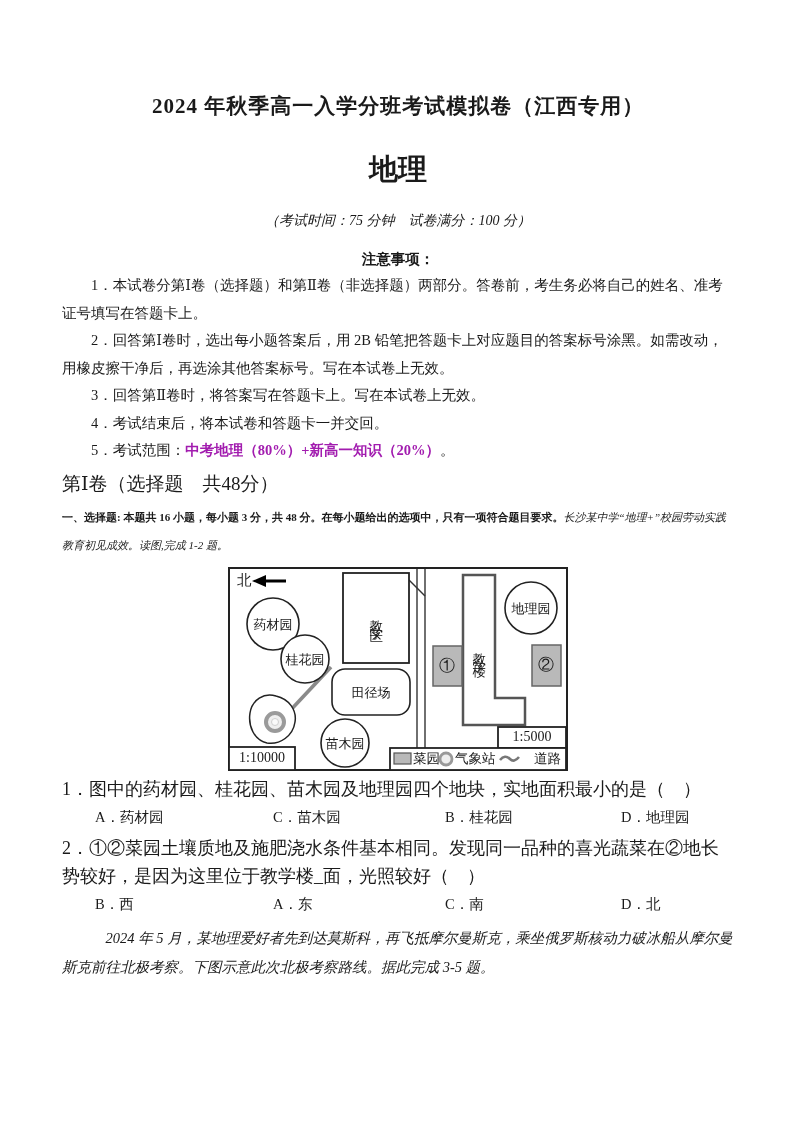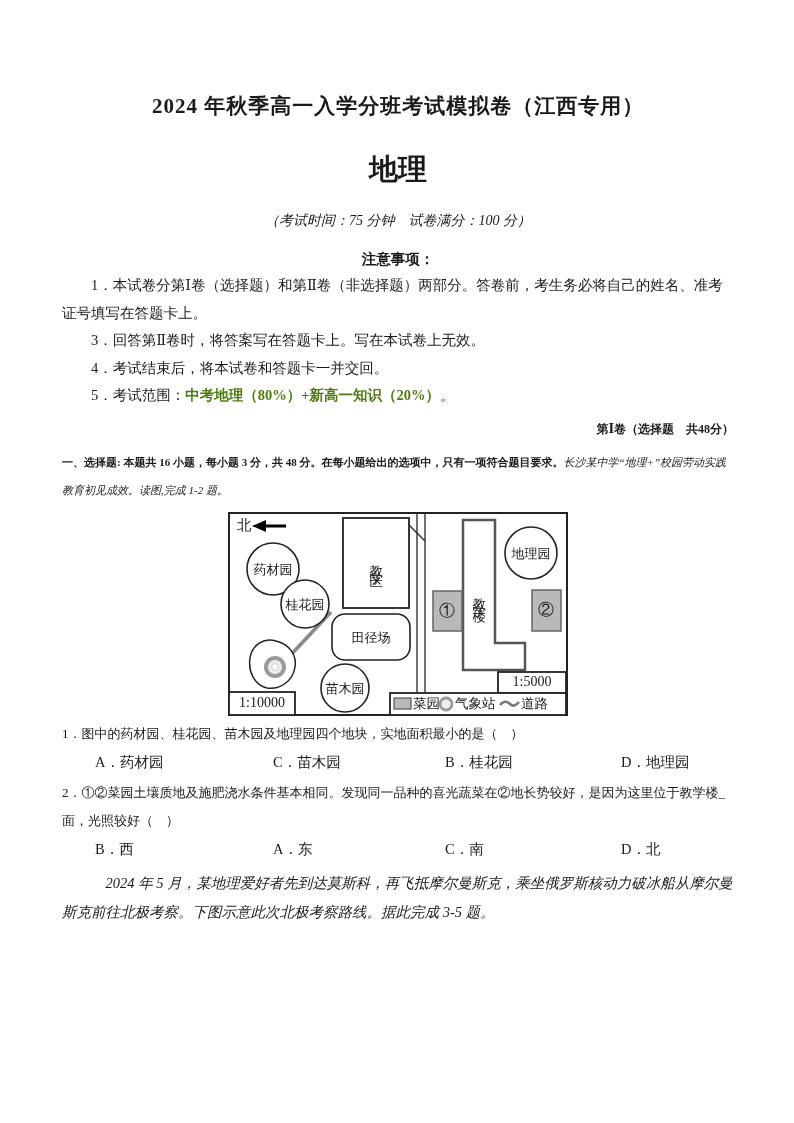--- a/index.html
+++ b/index.html
@@ -8,54 +8,55 @@
     font-family:"Liberation Serif","DejaVu Serif",serif;
     color:#1a1a1a;position:relative;overflow:hidden;box-sizing:border-box;
     padding:92px 60px 0 62px;
   }
   .title{font-size:21px;font-weight:bold;text-align:center;letter-spacing:1px;}
   .subject{font-size:29px;font-weight:bold;text-align:center;margin-top:30px;}
   .exam-info{font-size:14px;text-align:center;margin-top:22px;font-style:italic;}
   .notes-heading{font-size:14.5px;font-weight:bold;margin-top:16px;line-height:26px;text-align:center;}
   .note{font-size:14.5px;line-height:27.5px;text-indent:2em;}
   .scope{font-weight:bold;}
-  .section-heading{font-size:12px;font-weight:bold;text-align:right;line-height:30px;margin-top:4px;}
+  .section-heading{font-size:19px;font-weight:normal;text-align:left;line-height:30px;margin-top:4px;}
   .intro{font-size:11px;line-height:28px;margin-top:4px;}
   .intro .b{font-weight:bold;}
   .intro .k{font-style:italic;}
   .figure-wrap{position:relative;width:340px;height:205px;margin:8px 0 2px 166px;}
   .figure-wrap svg{position:absolute;left:0;top:0;}
   .flabel{position:absolute;font-size:13px;white-space:nowrap;transform:translate(-50%,-50%);line-height:1;}
   .v-label{writing-mode:vertical-rl;text-orientation:upright;letter-spacing:5px;font-size:13.5px;}
   .num-label{font-size:16px;}
   .scale-label{font-size:14px;font-family:"Liberation Serif",serif;}
   .legend-label{font-size:13.5px;transform:translate(0,-50%);}
   .north-label{transform:none;font-size:14.5px;}
   .caption{width:340px;margin-left:166px;text-align:center;font-size:14.5px;line-height:22px;}
-  .question{font-size:13px;line-height:28px;margin-top:3px;}
+  .question{font-size:18px;line-height:28px;margin-top:3px;}
   .options{font-size:14.5px;line-height:28px;padding-left:33px;display:flex;gap:26px;}
   .options span:nth-child(1){width:152px;}
   .options span:nth-child(2){width:146px;}
   .options span:nth-child(3){width:150px;}
   .closing{font-size:14.5px;font-style:italic;line-height:29px;text-indent:3em;margin-top:6px;}
 </style>
 </head>
 <body>
 
 <div class="page">
 
   <div class="title">2024 年秋季高一入学分班考试模拟卷（江西专用）</div>
   <div class="subject">地理</div>
   <div class="exam-info">（考试时间：75 分钟　试卷满分：100 分）</div>
 
   <div class="notes-heading">注意事项：</div>
   <div class="note">1．本试卷分第Ⅰ卷（选择题）和第Ⅱ卷（非选择题）两部分。答卷前，考生务必将自己的姓名、准考证号填写在答题卡上。</div>
+  <div class="note">2．回答第Ⅰ卷时，选出每小题答案后，用 2B 铅笔把答题卡上对应题目的答案标号涂黑。如需改动，用橡皮擦干净后，再选涂其他答案标号。写在本试卷上无效。</div>
   <div class="note">3．回答第Ⅱ卷时，将答案写在答题卡上。写在本试卷上无效。</div>
   <div class="note">4．考试结束后，将本试卷和答题卡一并交回。</div>
-  <div class="note"><span>5．考试范围：</span><span class="scope" style="color:#4d7c0f;">中考地理（80%）+新高一知识（20%）</span><span>。</span></div>
+  <div class="note"><span>5．考试范围：</span><span class="scope" style="color:#a21caf;">中考地理（80%）+新高一知识（20%）</span><span>。</span></div>
 
   <div class="section-heading">第Ⅰ卷（选择题　共48分）</div>
 
   <div class="intro"><span class="b">一、选择题: 本题共 16 小题，每小题 3 分，共 48 分。在每小题给出的选项中，只有一项符合题目要求。</span><span class="k">长沙某中学“地理+”校园劳动实践教育初见成效。读图,完成 1-2 题。</span></div>
 
   <div class="figure-wrap">
     <svg width="340" height="205" viewBox="0 0 340 205">
 
       <rect x="1" y="1" width="338" height="202" fill="#ffffff" stroke="#222" stroke-width="2"></rect>
 
@@ -103,21 +104,21 @@
     <div class="flabel" style="left:143px;top:125px;">田径场</div>
     <div class="flabel" style="left:117px;top:176px;">苗木园</div>
     <div class="flabel scale-label" style="left:34px;top:191px;">1:10000</div>
     <div class="flabel" style="left:303px;top:41px;">地理园</div>
     <div class="flabel v-label" style="left:251px;top:83px;">教学楼</div>
     <div class="flabel num-label" style="left:219px;top:99px;">①</div>
     <div class="flabel num-label" style="left:318px;top:98px;">②</div>
     <div class="flabel scale-label" style="left:304px;top:170px;">1:5000</div>
     <div class="flabel legend-label" style="left:185px;top:192px;">菜园</div>
     <div class="flabel legend-label" style="left:227px;top:192px;">气象站</div>
-    <div class="flabel legend-label" style="left:293px;top:192px;">道路</div>
+    <div class="flabel legend-label" style="left:306px;top:192px;">道路</div>
   </div>
 
   <div class="question">1．图中的药材园、桂花园、苗木园及地理园四个地块，实地面积最小的是（　）</div>
   <div class="options">
     <span>A．药材园</span>
     <span>C．苗木园</span>
     <span>B．桂花园</span>
     <span>D．地理园</span>
   </div>
 

